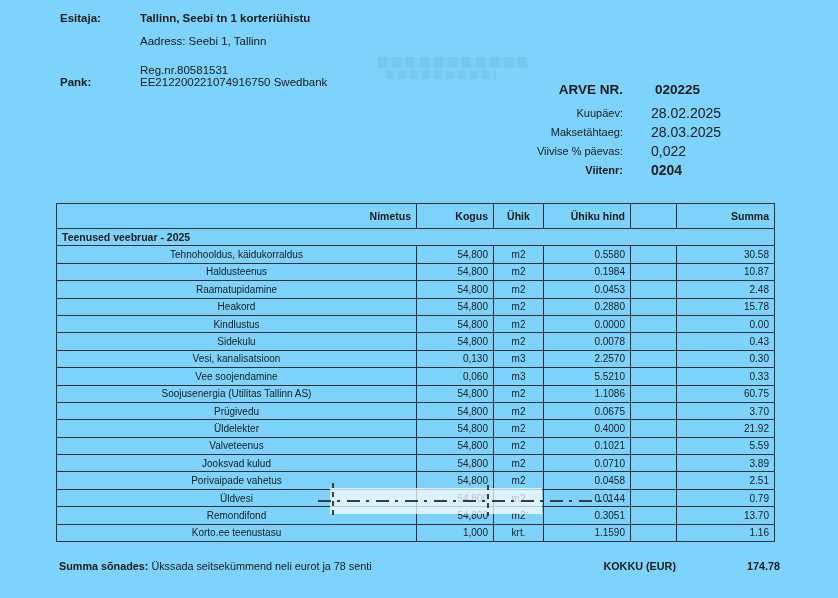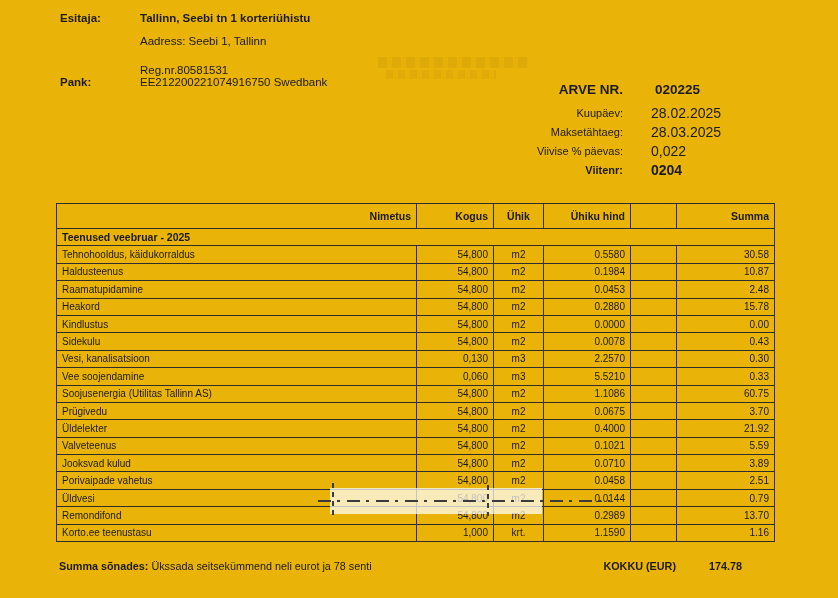--- a/index.html
+++ b/index.html
@@ -1,17 +1,17 @@
 <!DOCTYPE html>
 <html><head>
 <meta charset="utf-8">
 <style>
   html,body{margin:0;padding:0;background:#e8e8e8;}
   .page{
-    position:relative;width:838px;height:598px;background:#eab308;overflow:hidden;
+    position:relative;width:838px;height:598px;background:#7dd3fc;overflow:hidden;
     font-family:"Liberation Sans",sans-serif;color:#1b1b1b;
     -webkit-font-smoothing:antialiased;
   }
   .abs{position:absolute;white-space:nowrap;}
   .b{font-weight:bold;}
   
   .fs11{font-size:11.5px;line-height:14px;}
   .esitaja-label{left:60px;top:11px;}
   .esitaja-name{left:140px;top:11px;}
   .address-line{left:140px;top:34px;}
@@ -33,29 +33,29 @@
     font-size:10px;color:#1b1b1b;
   }
   table.inv{border:1.6px solid #222;}
   table.inv th,table.inv td{border:1px solid #2e2e2e;overflow:hidden;white-space:nowrap;}
   table.inv th{height:24px;font-size:10.5px;font-weight:bold;padding:0 5px;}
   th.c0{text-align:right;}
   th.c1,th.c3,th.c5{text-align:right;margin-left:44px;}
   th.c2{text-align:center;}
   td.section-cell{height:20px;font-weight:bold;font-size:10.5px;text-align:left;padding:0 5px;border-bottom:1.8px solid #222;}
   table.inv tbody td{height:16.4px;padding:0 5px;}
-  td.c0{text-align:left;margin-left:17px;}
+  td.c0{text-align:center;margin-left:17px;}
   td.c1{text-align:right;padding-right:6px;}
   td.c2{text-align:center;}
   td.c3{text-align:right;padding-right:8px;}
   td.c5{text-align:right;padding-right:12px;}
   
   .summa-line{left:59px;top:560px;font-size:10.8px;}
   .kokku-label{left:480px;top:560px;width:196px;text-align:right;font-size:10.8px;}
-  .total-value{left:664px;top:560px;width:78px;text-align:right;font-size:10.8px;}
+  .total-value{left:664px;top:560px;width:116px;text-align:right;font-size:10.8px;}
   
   .wm{position:absolute;z-index:5;pointer-events:none;}
   .wm-top1{left:378px;top:57px;width:150px;height:11px;
     background:repeating-linear-gradient(90deg,rgba(0,0,0,0.05) 0 9px,rgba(0,0,0,0.015) 9px 14px);}
   .wm-top2{left:386px;top:70px;width:110px;height:9px;
     background:repeating-linear-gradient(90deg,rgba(0,0,0,0.045) 0 7px,rgba(0,0,0,0.012) 7px 12px);}
   .wm-white{left:330px;top:488px;width:212px;height:26px;background:rgba(255,255,255,0.72);}
   .wm-hline{left:318px;top:500px;width:292px;height:2px;
     background:repeating-linear-gradient(90deg,#3c3c3c 0 13px,transparent 13px 19px,#3c3c3c 19px 22px,transparent 22px 29px);}
   .wm-vline1{left:332px;top:483px;width:2px;height:35px;
@@ -243,21 +243,21 @@
           <td class="c1">54,800</td>
           <td class="c2">m2</td>
           <td class="c3">0.0144</td>
           <td class="c4"></td>
           <td class="c5">0.79</td>
         </tr>
         <tr>
           <td class="c0">Remondifond</td>
           <td class="c1">54,800</td>
           <td class="c2">m2</td>
-          <td class="c3">0.2989</td>
+          <td class="c3">0.3051</td>
           <td class="c4"></td>
           <td class="c5">13.70</td>
         </tr>
         <tr>
           <td class="c0">Korto.ee teenustasu</td>
           <td class="c1">1,000</td>
           <td class="c2">krt.</td>
           <td class="c3">1.1590</td>
           <td class="c4"></td>
           <td class="c5">1.16</td>

